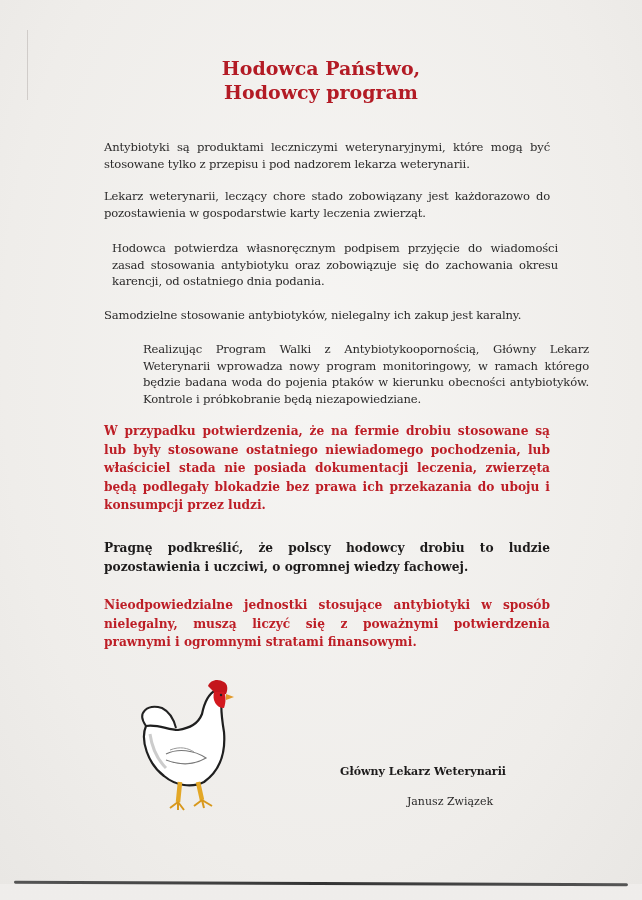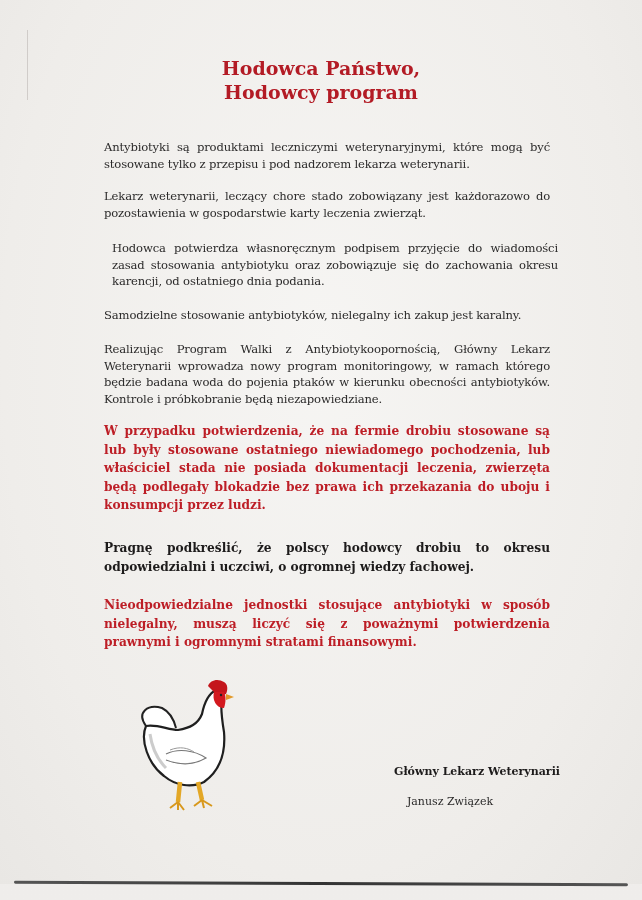--- a/index.html
+++ b/index.html
@@ -35,21 +35,21 @@
     font-family: "DejaVu Serif", serif;
     letter-spacing:-0.15px;
   }
   .para.bold { font-weight:bold; font-size:12.2px; line-height:18.5px; letter-spacing:0; }
   .red { color:#bd1e26; }
   .black { color:#1d1b1b; }
   .rooster {
     position:absolute; left:128px; top:668px; width:120px; height:150px;
   }
   .sig-title {
-    position:absolute; left:340px; width:220px; top:765px; text-align:right;
+    position:absolute; left:340px; width:220px; top:765px; text-align:left;
     font-weight:bold; font-size:11px; color:#1d1b1b;
     font-family: "DejaVu Serif", serif;
   }
   .sig-name {
     position:absolute; left:340px; width:220px; top:795px; text-align:center;
     font-size:11px; color:#2b2a2a;
     font-family: "DejaVu Serif", serif;
   }
 </style>
 </head>
@@ -58,24 +58,24 @@
 <div class="paper"></div>
 <div class="crease"></div>
 
 <div class="title l1">Hodowca Państwo,</div>
 <div class="title l2">Hodowcy program</div>
 
 <div class="para" style="top:139px;">Antybiotyki są produktami leczniczymi weterynaryjnymi, które mogą być stosowane tylko z przepisu i pod nadzorem lekarza weterynarii.</div>
 <div class="para" style="top:188px;">Lekarz weterynarii, leczący chore stado zobowiązany jest każdorazowo do pozostawienia w gospodarstwie karty leczenia zwierząt.</div>
 <div class="para" style="top:240px;margin-left:8px;">Hodowca potwierdza własnoręcznym podpisem przyjęcie do wiadomości zasad stosowania antybiotyku oraz zobowiązuje się do zachowania okresu karencji, od ostatniego dnia podania.</div>
 <div class="para" style="top:307px;">Samodzielne stosowanie antybiotyków, nielegalny ich zakup jest karalny.</div>
-<div class="para" style="top:341px;">Realizując Program Walki z Antybiotykoopornością, Główny Lekarz Weterynarii wprowadza nowy program monitoringowy, w ramach którego będzie badana woda do pojenia ptaków w kierunku obecności antybiotyków. Kontrole i próbkobranie będą niezapowiedziane.</div>
+<div class="para" style="top:341px;margin-left:39px;">Realizując Program Walki z Antybiotykoopornością, Główny Lekarz Weterynarii wprowadza nowy program monitoringowy, w ramach którego będzie badana woda do pojenia ptaków w kierunku obecności antybiotyków. Kontrole i próbkobranie będą niezapowiedziane.</div>
 
 <div class="para bold red" style="top:422px;">W przypadku potwierdzenia, że na fermie drobiu stosowane są lub były stosowane ostatniego niewiadomego pochodzenia, lub właściciel stada nie posiada dokumentacji leczenia, zwierzęta będą podlegały blokadzie bez prawa ich przekazania do uboju i konsumpcji przez ludzi.</div>
-<div class="para bold black" style="top:539px;">Pragnę podkreślić, że polscy hodowcy drobiu to okresu odpowiedzialni i uczciwi, o ogromnej wiedzy fachowej.</div>
+<div class="para bold black" style="top:539px;">Pragnę podkreślić, że polscy hodowcy drobiu to ludzie pozostawienia i uczciwi, o ogromnej wiedzy fachowej.</div>
 <div class="para bold red" style="top:596px;">Nieodpowiedzialne jednostki stosujące antybiotyki w sposób nielegalny, muszą liczyć się z poważnymi potwierdzenia prawnymi i ogromnymi stratami finansowymi.</div>
 
 <svg class="rooster" viewBox="0 0 120 150">
 
   <path d="M18,58 C8,44 20,36 34,40 C42,44 46,52 48,60" fill="#fff" stroke="#222" stroke-width="2"></path>
 
   <path d="M18,58 C12,72 20,96 36,108 C48,118 64,120 76,114 C90,104 98,88 96,64 C94,52 92,40 94,30 L88,22 C80,26 76,36 74,46 C70,56 62,60 50,62 C40,62 30,56 18,58 Z" fill="#fff" stroke="#1f1f1f" stroke-width="2.2"></path>
 
   <path d="M38,86 C50,80 66,82 78,90 C68,96 54,98 38,92" fill="none" stroke="#777" stroke-width="1.2"></path>
   <path d="M42,82 C52,78 60,80 66,84" fill="none" stroke="#999" stroke-width="1"></path>

